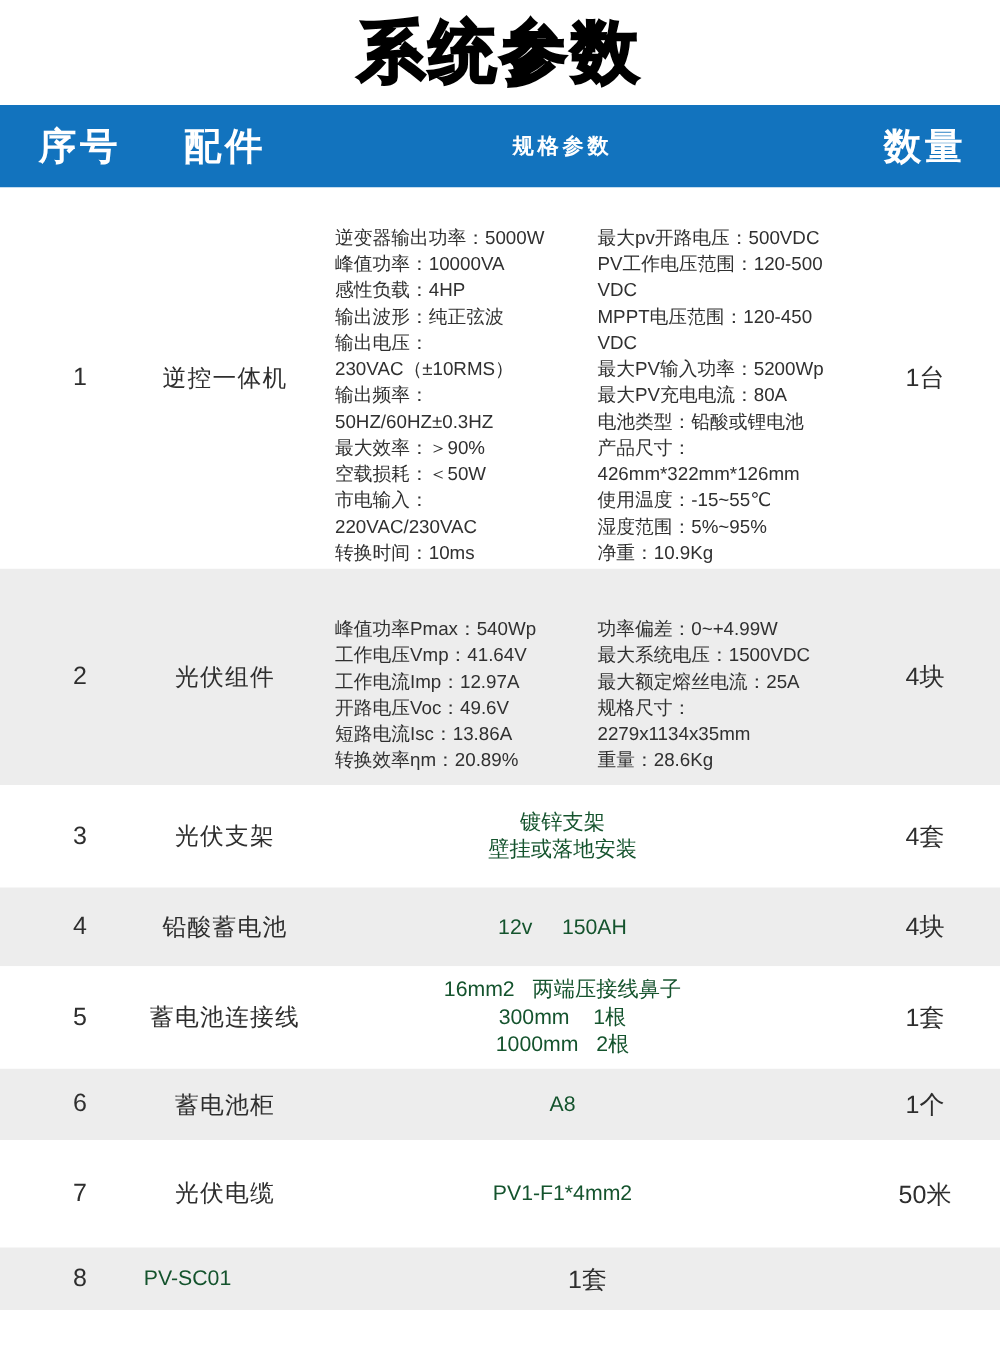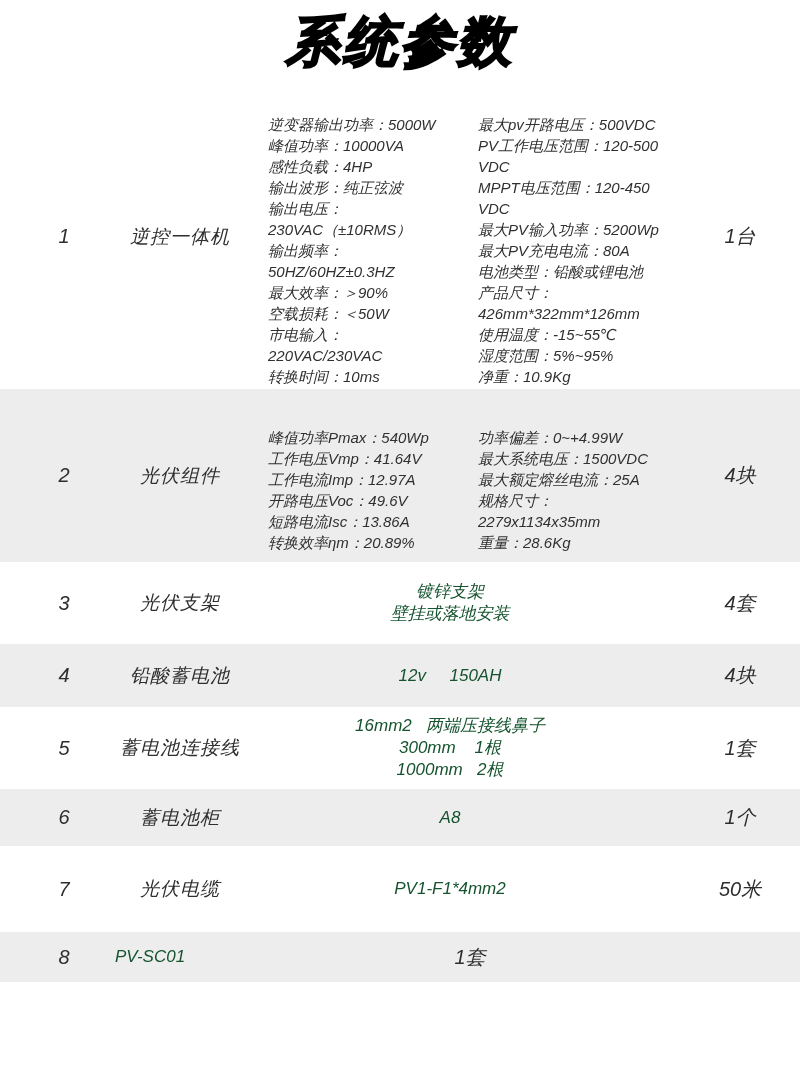--- a/index.html
+++ b/index.html
@@ -6,21 +6,21 @@
     --accent-blue:#1273be;
     --row-alt:#ededed;
     --text-dark:#2e2e2e;
   }
   *{margin:0;padding:0;box-sizing:border-box;}
   html,body{background:#fff;}
   body{
     font-family:"Liberation Sans","DejaVu Sans",sans-serif;
     width:800px;height:1078px;overflow:hidden;
   }
-  .page{width:800px;height:1078px;background:#fff;font-style:italic;}
+  .page{width:800px;height:1078px;background:#fff;}
 
   .title-wrap{
     height:84px;display:flex;align-items:center;justify-content:center;
   }
   .page-title{
     font-size:54px;font-weight:900;color:#000;letter-spacing:3px;
     -webkit-text-stroke:2px #000;
   }
 
   .grid-row{
@@ -74,20 +74,26 @@
 </style>
 </head>
 <body>
 
 <div class="page">
 
   <div class="title-wrap">
     <div class="page-title">系统参数</div>
   </div>
 
+  <div class="grid-row header-bar">
+    <div class="cell c1">序号</div>
+    <div class="cell c2">配件</div>
+    <div class="cell spec-center">规格参数</div>
+    <div class="cell c4">数量</div>
+  </div>
 
   <div class="grid-row row r1">
     <div class="cell c1">1</div>
     <div class="cell c2">逆控一体机</div>
     <div class="spec-two">
       <div class="spec-col">逆变器输出功率：5000W
 峰值功率：10000VA
 感性负载：4HP
 输出波形：纯正弦波
 输出电压：

